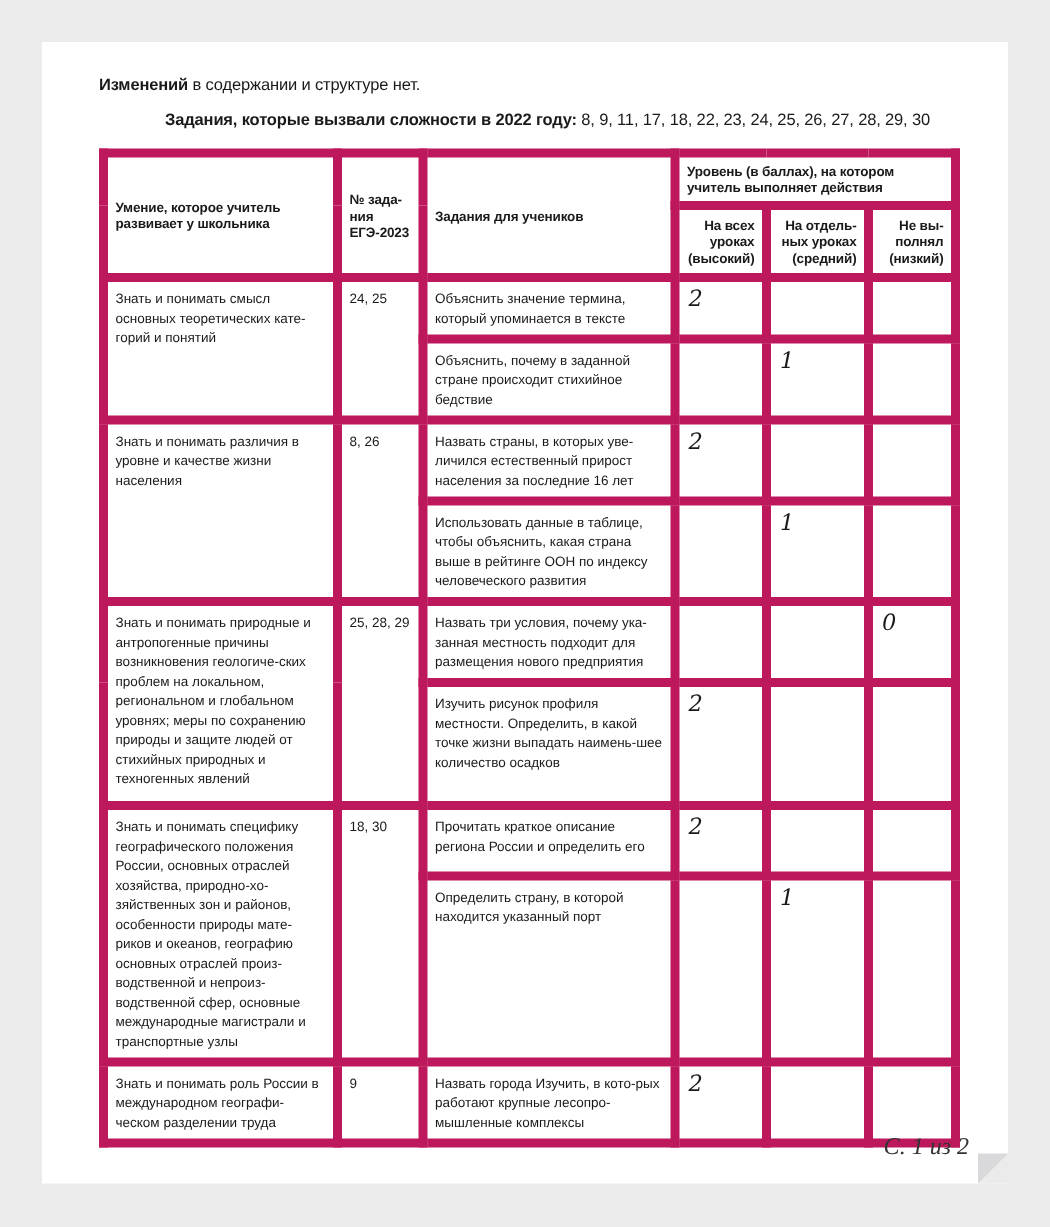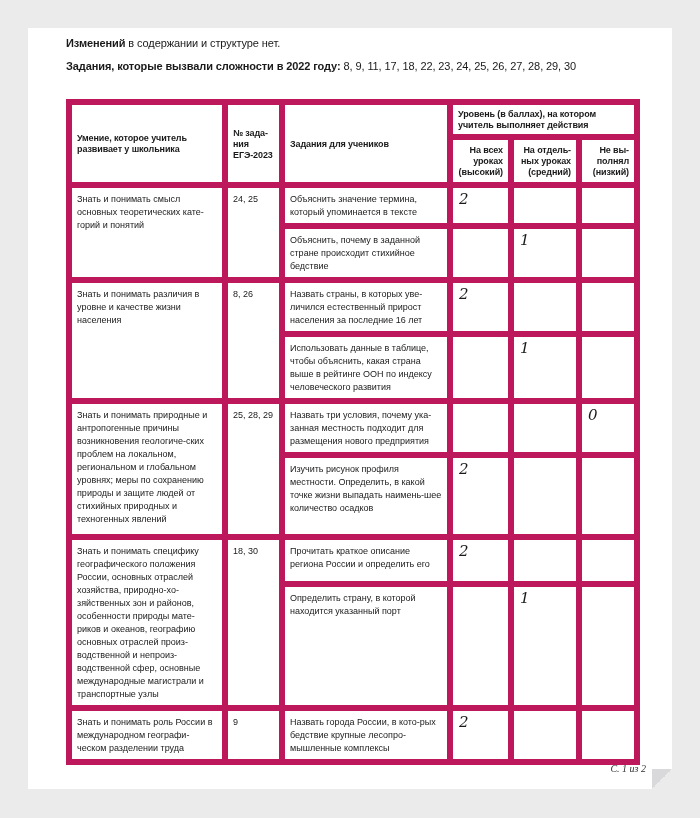--- a/index.html
+++ b/index.html
@@ -18,27 +18,27 @@
     background: #ffffff;
   }
   .fold {
     position: absolute;
     right: 0; bottom: 0;
     width: 20px; height: 20px;
     background: linear-gradient(135deg, #d9d9db 50%, #ebebeb 50%);
   }
   .intro {
     position: absolute;
-    left: 38px; top: 8px;
+    left: 38px; top: 22px;
     font-size: 11px;
     line-height: 14px;
     letter-spacing: -0.1px;
   }
   .intro p { margin: 0; }
-  .intro p + p { margin-top: 9px; }
+  .intro p + p { margin-top: 9px; margin-left: 44px; }
   .intro b { font-weight: bold; }
   .tbl {
     position: absolute;
     left: 38px; top: 71px;
     border-collapse: collapse;
     table-layout: fixed;
     font-size: 9px;
     line-height: 13px;
   }
   .tbl td, .tbl th {
@@ -63,21 +63,21 @@
     line-height: 14px;
     padding-top: 4px !important;
     padding-left: 6px !important;
   }
   .num { white-space: nowrap; border-radius: 16px; }
   .footer {
     position: absolute;
     right: 26px; bottom: 15px;
     font-family: "Liberation Serif", "DejaVu Serif", serif;
     font-style: italic;
-    font-size: 10px;
+    font-size: 16px;
     color: #333;
   }
 </style>
 </head>
 <body>
 
 <div class="page">
 
   <div class="intro">
     <p><b>Изменений</b><span> в содержании и структуре нет.</span></p>
@@ -164,21 +164,21 @@
       <tr style="height:122px">
         <td>Определить страну, в которой находится указанный порт</td>
         <td class="score"></td>
         <td class="score">1</td>
         <td class="score"></td>
       </tr>
 
       <tr style="height:46px">
         <td>Знать и понимать роль России в международном географи-ческом разделении труда</td>
         <td class="num">9</td>
-        <td>Назвать города России, в кото-рых бедствие крупные лесопро-мышленные комплексы</td>
+        <td>Назвать города Изучить, в кото-рых работают крупные лесопро-мышленные комплексы</td>
         <td class="score">2</td>
         <td class="score"></td>
         <td class="score"></td>
       </tr>
     </tbody>
   </table>
 
   <div class="footer">С. 1 из 2</div>
   <div class="fold"></div>
 </div>

